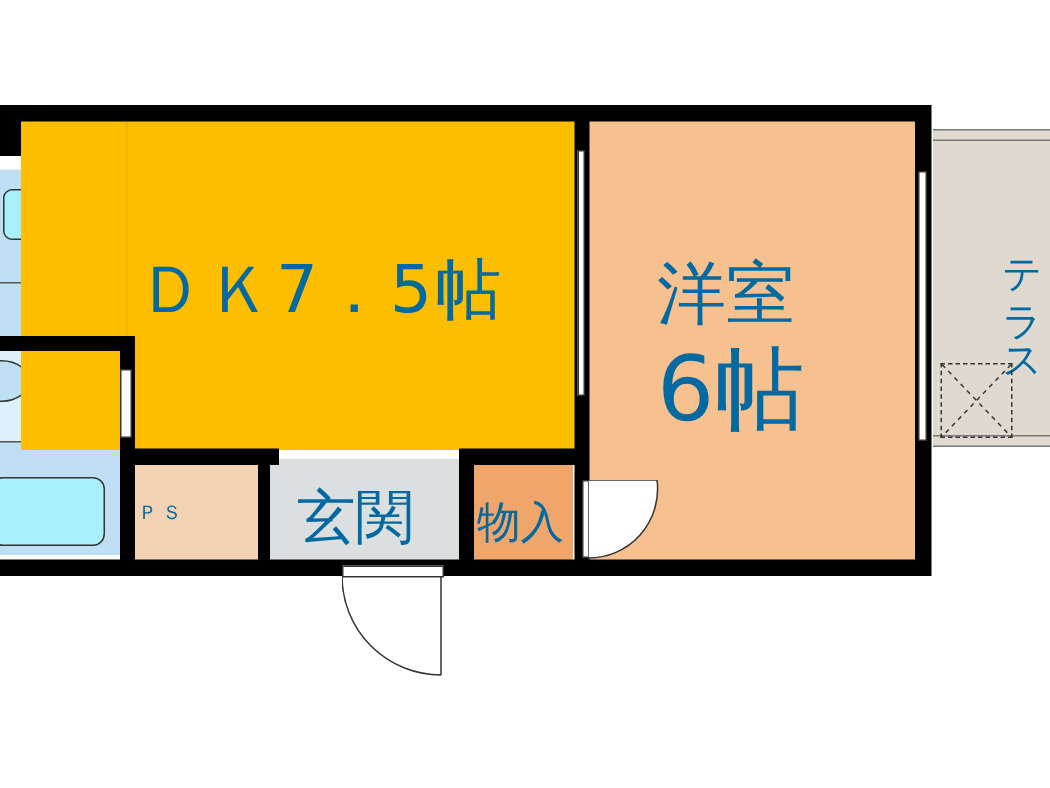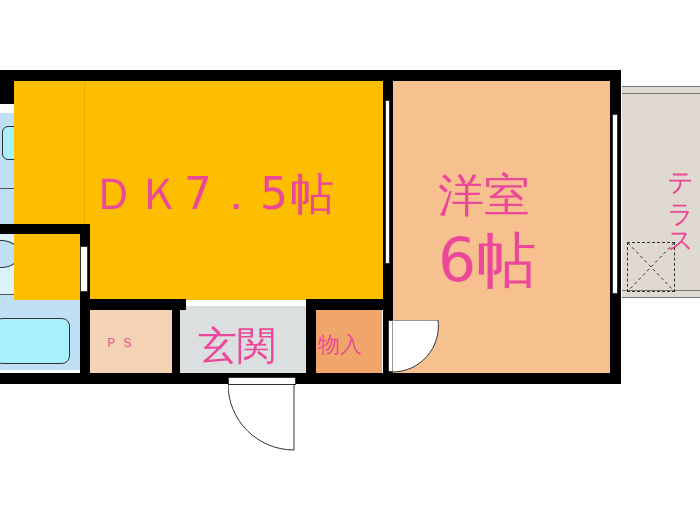--- a/index.html
+++ b/index.html
@@ -1,19 +1,19 @@
 <!DOCTYPE html>
 <html><head>
 <meta charset="utf-8">
 <style>
   html, body { margin:0; padding:0; }
   body { width:700px; height:525px; background:#ffffff; position:relative; overflow:hidden; font-family:"DejaVu Sans", sans-serif; }
   .abs { position:absolute; box-sizing:border-box; }
   .wall { position:absolute; background:#000; }
-  .label { position:absolute; color:#ec4899; white-space:nowrap; line-height:1; }
+  .label { position:absolute; color:#0369a1; white-space:nowrap; line-height:1; }
 </style>
 </head>
 <body>
 
 <div>
 
   <div class="abs" style="left:0;top:113px;width:46px;height:118px;background:#BFDFF5;border-right:1px solid #555;"></div>
   <div class="abs" style="left:2px;top:126px;width:34px;height:34px;background:#A8F0FB;border:1px solid #333;border-radius:6px;"></div>
   <div class="abs" style="left:0;top:188px;width:46px;height:1px;background:#555;"></div>
 
@@ -36,27 +36,27 @@
   <div class="abs" style="left:622px;top:290px;width:80px;height:1px;background:#777;"></div>
   <div class="label" style="left:668px;top:156px;font-size:26px;writing-mode:vertical-rl;">テラス</div>
   <div class="abs" style="left:627px;top:242px;width:48px;height:50px;border:1px dashed #333;">
     <svg width="46" height="48" style="position:absolute;left:0;top:0;">
         <line x1="0" y1="0" x2="46" y2="48" stroke="#333" stroke-dasharray="3,3"></line>
         <line x1="46" y1="0" x2="0" y2="48" stroke="#333" stroke-dasharray="3,3"></line>
       </svg>
   </div>
 
   <div class="abs" style="left:90px;top:310px;width:82px;height:64px;background:#F3D3B3;"></div>
-  <div class="label" style="left:105px;top:336px;font-size:13px;letter-spacing:3px;">ＰＳ</div>
+  <div class="label" style="left:92px;top:336px;font-size:13px;letter-spacing:3px;">ＰＳ</div>
 
   <div class="abs" style="left:178px;top:306px;width:128px;height:68px;background:#DCDFE0;"></div>
   <div class="label" style="left:198px;top:326px;font-size:39px;">玄関</div>
 
   <div class="abs" style="left:316px;top:310px;width:66px;height:64px;background:#F0A66A;"></div>
-  <div class="label" style="left:318px;top:334px;font-size:22px;">物入</div>
+  <div class="label" style="left:318px;top:334px;font-size:29px;">物入</div>
 
   <div class="wall" style="left:0;top:70px;width:620px;height:11px;"></div>
   <div class="wall" style="left:0;top:70px;width:14px;height:34px;"></div>
   <div class="wall" style="left:0;top:373px;width:620px;height:11px;"></div>
   <div class="wall" style="left:610px;top:70px;width:11px;height:314px;"></div>
   <div class="wall" style="left:383px;top:70px;width:10px;height:314px;"></div>
   <div class="wall" style="left:0;top:224px;width:90px;height:10px;"></div>
   <div class="wall" style="left:80px;top:224px;width:10px;height:160px;"></div>
   <div class="wall" style="left:80px;top:299px;width:106px;height:11px;"></div>
   <div class="wall" style="left:306px;top:299px;width:86px;height:11px;"></div>

